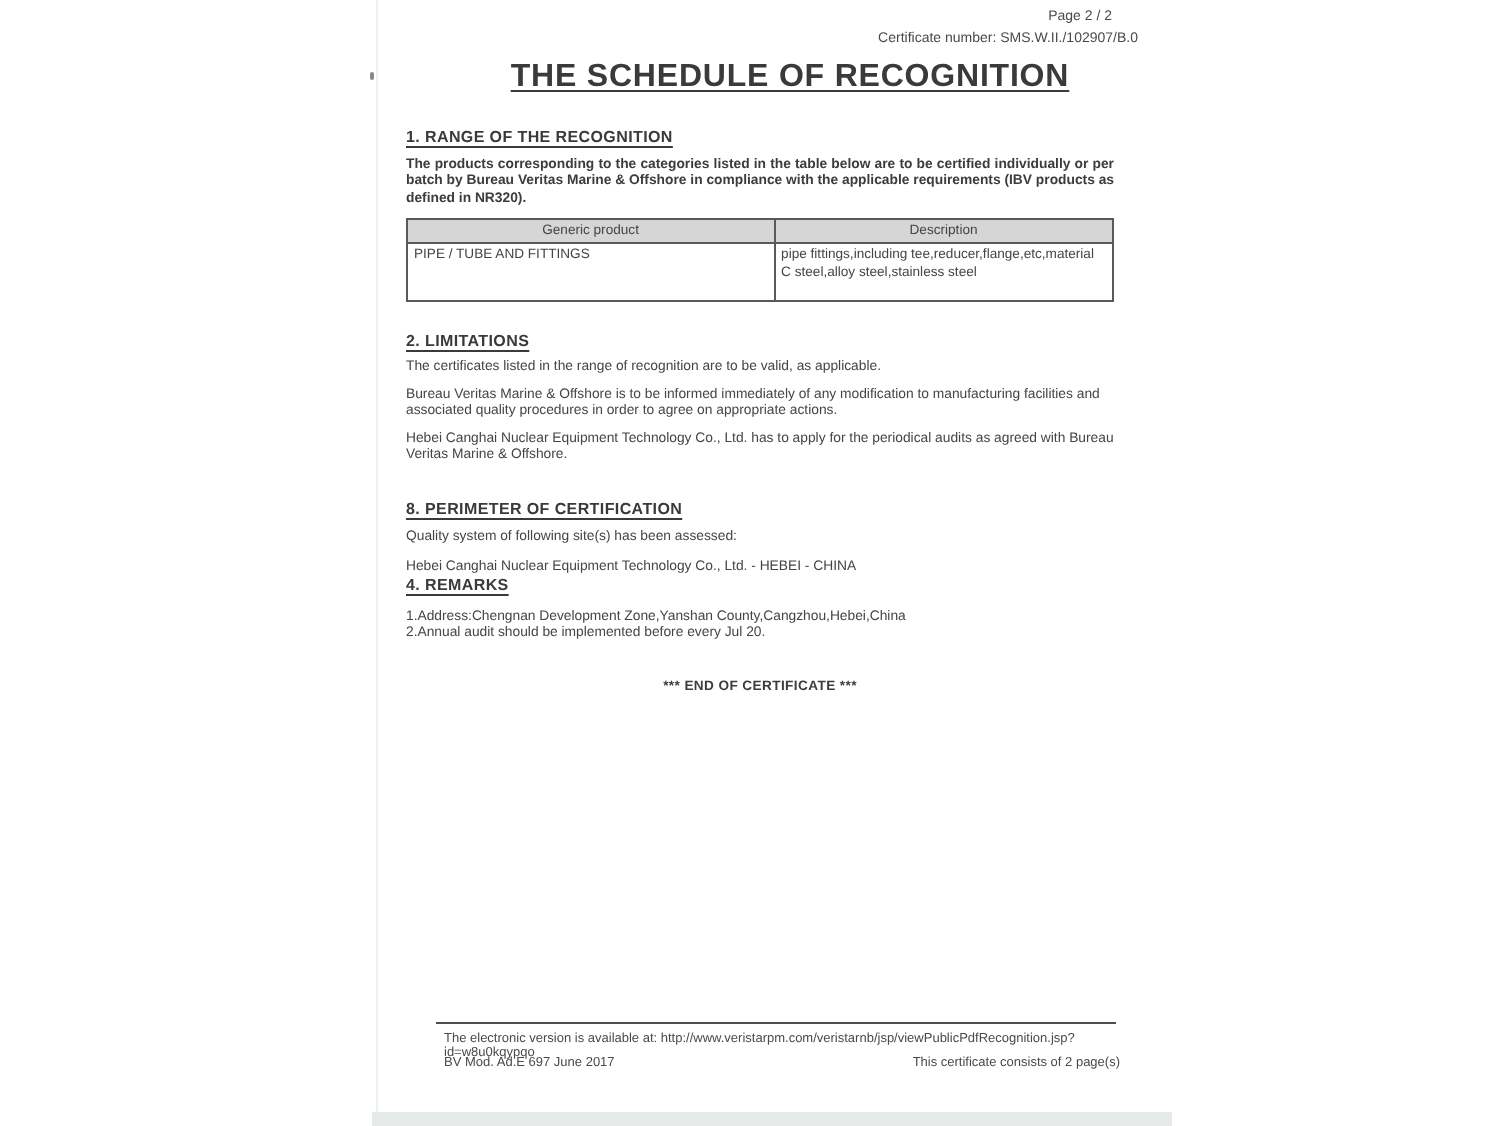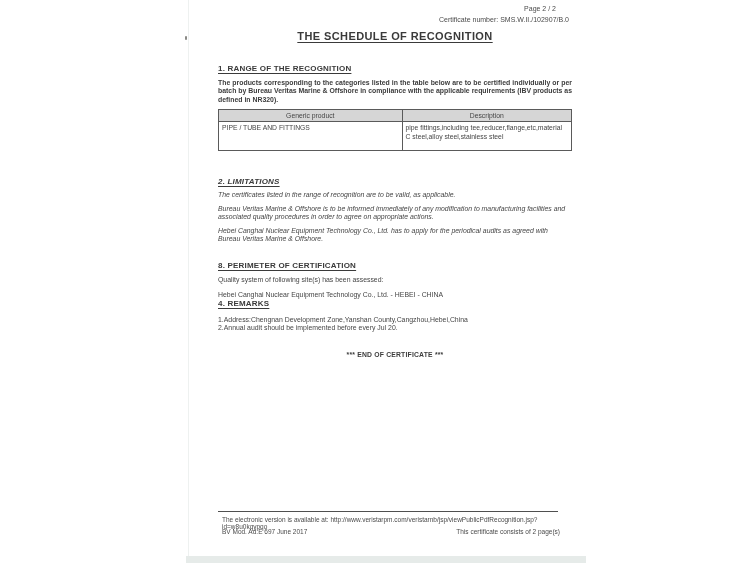--- a/index.html
+++ b/index.html
@@ -13,43 +13,43 @@
   .page-left-edge{position:absolute;left:188px;top:0;width:1px;height:556px;background:#eef1f0;}
   .scan-artifact{position:absolute;left:185px;top:36px;width:2px;height:4px;background:#8a8a86;border-radius:1px;}
   .bottom-strip{position:absolute;left:186px;top:556px;width:400px;height:7px;}
 
   .header-right{position:absolute;left:218px;top:5px;width:354px;text-align:right;font-size:7px;color:#4a4a4a;}
   .page-indicator{display:block;padding-right:16px;margin-bottom:4px;}
   .cert-number{display:block;padding-right:3px;}
 
   .doc-title{
     position:absolute;left:218px;top:30px;width:354px;text-align:center;
-    font-size:11px;font-weight:bold;letter-spacing:.4px;color:#3a3a3a;
+    font-size:16px;font-weight:bold;letter-spacing:.4px;color:#3a3a3a;
   }
   .doc-title span{text-decoration:underline;text-underline-offset:2px;}
 
-  .content{position:absolute;left:218px;top:64px;width:354px;}
+  .content{position:absolute;left:203px;top:64px;width:354px;}
   .sec-heading{
     font-size:8px;font-weight:bold;color:#3a3a3a;letter-spacing:.2px;
     text-decoration:underline;text-underline-offset:1.5px;
     margin:0;
   }
   .para{font-size:6.9px;line-height:1.22;margin:0;color:#454545;}
   .para.bold{font-weight:bold;color:#3c3c3c;text-align:justify;}
 
   .range-intro{margin-top:6px;}
   .cert-table{width:100%;border-collapse:collapse;margin-top:5px;font-size:6.8px;color:#454545;}
   .cert-table th,.cert-table td{border:1px solid #5a5a5a;}
   .cert-table th{
     font-weight:normal;text-align:center;padding:2px 2px;height:7px;
   }
   .cert-table td{padding:2px 3px 9px 3px;vertical-align:top;line-height:1.25;}
   .col-product{width:52%;}
 
-  .sec-limitations{margin-top:26px;font-style:italic;}
+  .sec-limitations{margin-top:15px;}
   .sec-limitations .para{margin-top:5px;}
   .sec-perimeter{margin-top:18px;}
   .sec-perimeter .para{margin-top:6px;}
   .sec-perimeter .para + .para{margin-top:6px;}
   .sec-remarks{}
   .remark-lines{margin-top:8px;}
   .remark-lines .para{margin:0;line-height:1.15;}
 
   .end-marker{
     margin-top:19px;text-align:center;font-size:6.8px;font-weight:bold;color:#3c3c3c;letter-spacing:.2px;

